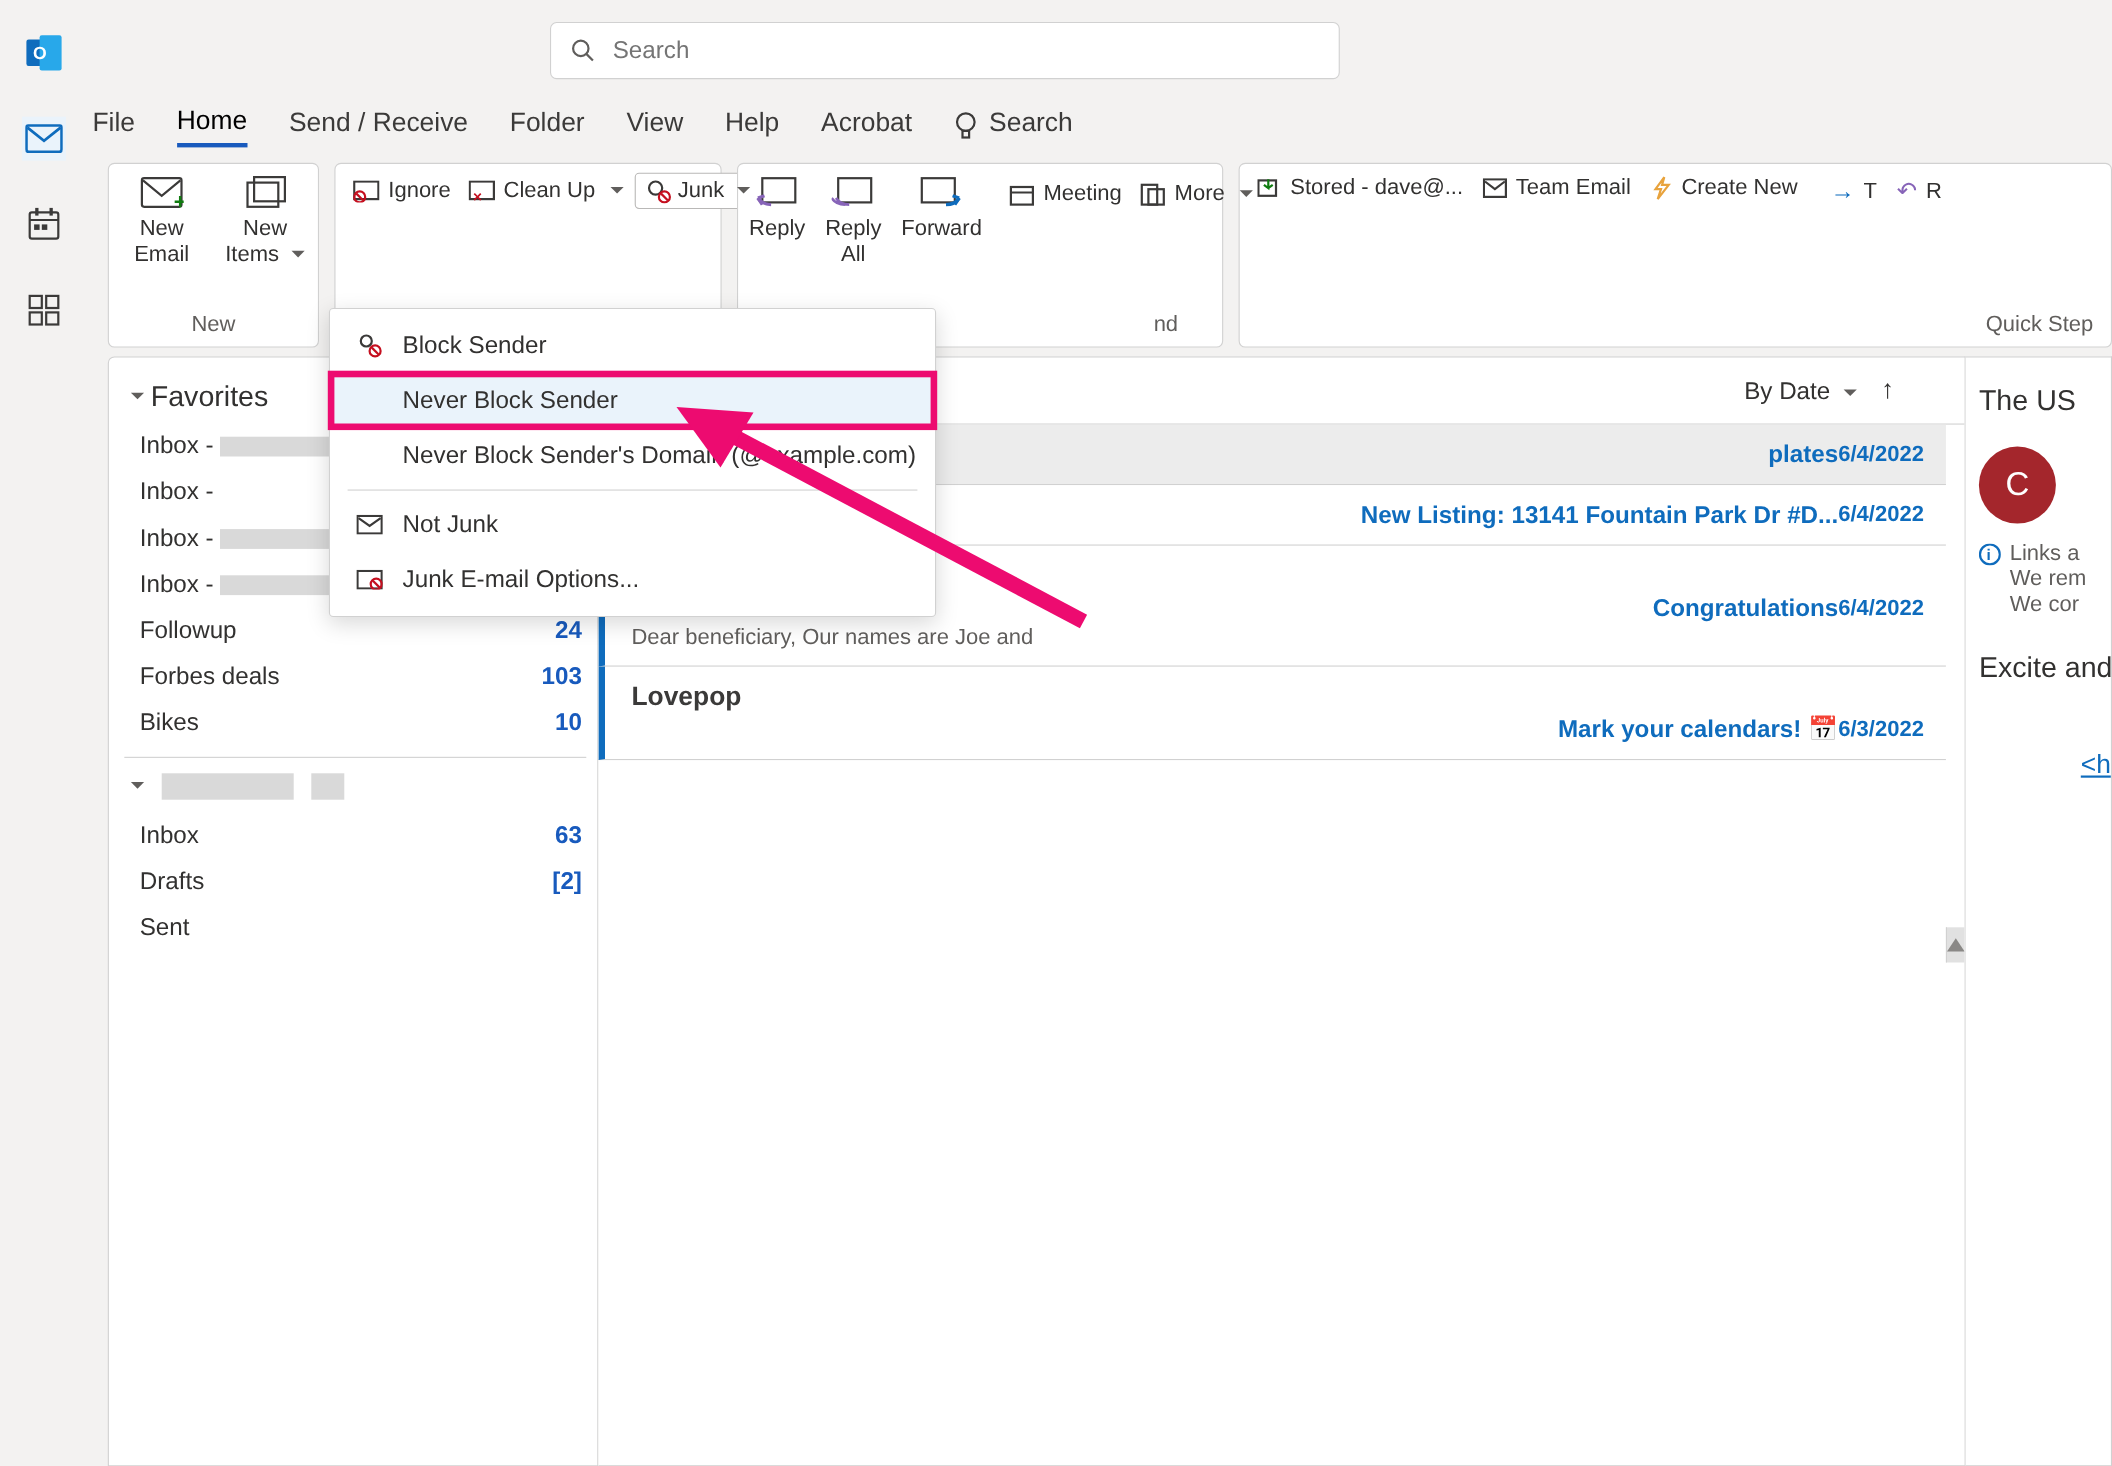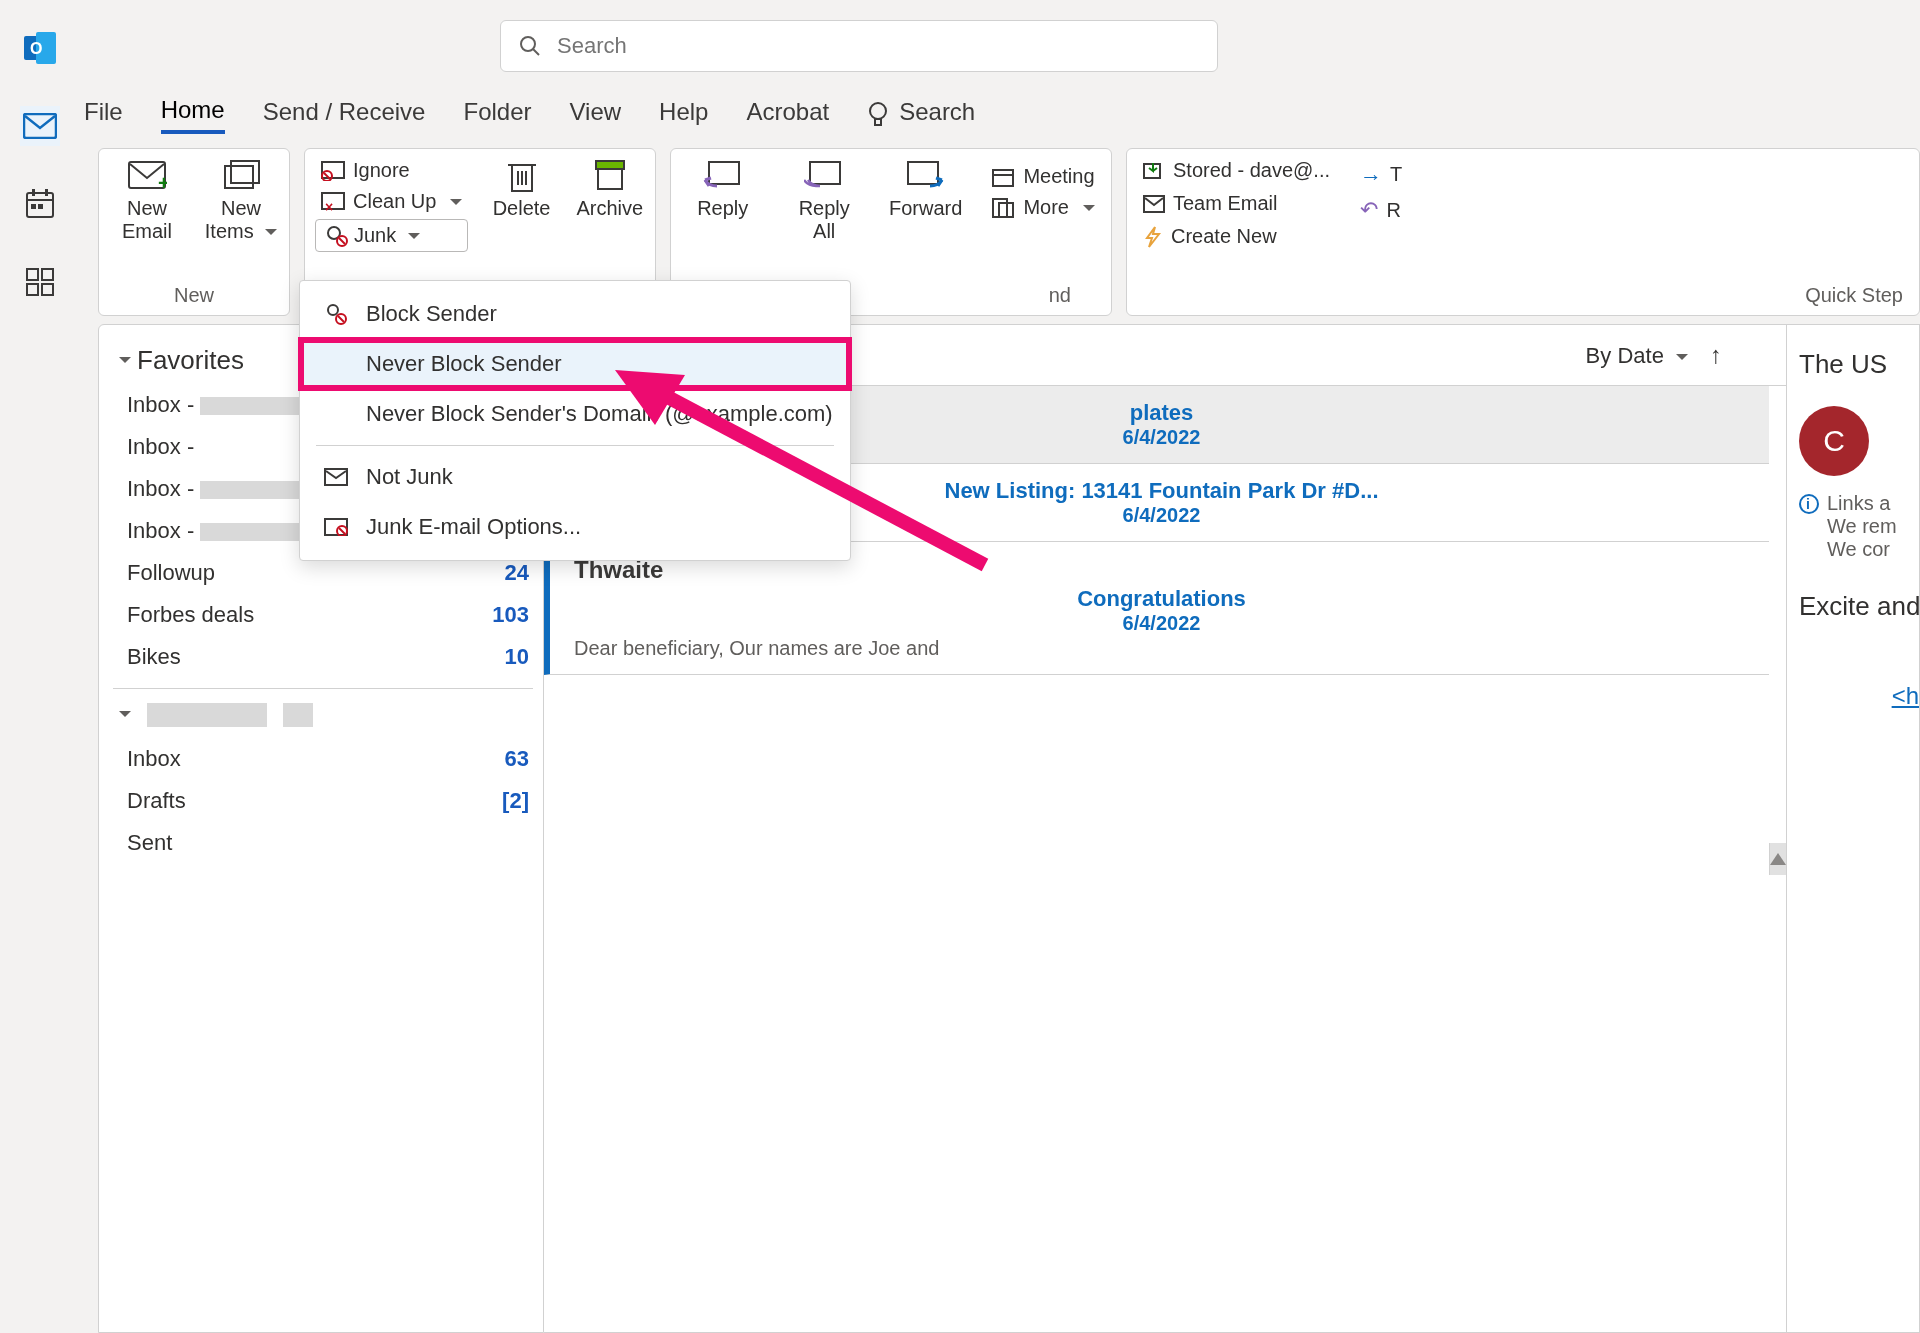--- a/index.html
+++ b/index.html
@@ -73,21 +73,21 @@
     background:var(--panel);border:1px solid var(--border);
     border-radius:6px;
     display:flex;flex-direction:column;justify-content:space-between;
     padding:8px 10px 4px 10px;
   }
   .group-body{display:flex;align-items:flex-start;gap:18px;}
   .group-title{text-align:center;font-size:20px;color:var(--muted);padding:4px 0;}
   .big-btn{display:flex;flex-direction:column;align-items:center;gap:4px;width:90px;font-size:20px;text-align:center;line-height:1.15;}
   .big-btn .glyph{height:36px;display:flex;align-items:center;justify-content:center;}
   .small-btn{display:flex;align-items:center;gap:8px;font-size:20px;padding:2px 6px;white-space:nowrap;}
-  .small-col{display:flex;flex-direction:column;gap:4px;}
+  .small-col{display:flex;flex-direction:row;gap:4px;}
   .junk-btn{border:1px solid #b9b8b7;border-radius:4px;padding:4px 10px;background:#fff;display:inline-flex;align-items:center;gap:6px;}
 
   
   .workspace{
     display:flex;flex:1;
     margin:8px 0 0 98px;
     gap:0;
     position:relative;
   }
   .nav-pane{
@@ -105,21 +105,21 @@
 
   .msg-list{
     flex:1;background:var(--panel);border:1px solid var(--border);border-left:none;
     display:flex;flex-direction:column;overflow:hidden;min-width:660px;
   }
   .msg-header{display:flex;justify-content:flex-end;gap:22px;padding:16px 24px;align-items:flex-end;font-size:22px;border-bottom:1px solid var(--border);}
   .msg-item{border-bottom:1px solid var(--border);padding:14px 20px 14px 24px;
     display:flex;flex-direction:column;gap:2px;border-left:6px solid transparent;}
   .msg-item.selected{background:#ececec;}
   .msg-item.unread{border-left-color:var(--accent);}
-  .msg-row{display:flex;justify-content:flex-end;align-items:center;flex-direction:column;}
+  .msg-row{display:flex;justify-content:flex-end;align-items:center;}
   .msg-from{font-size:24px;color:#3b3a39;font-weight:600;}
   .msg-subject{font-size:22px;color:var(--accent);font-weight:600;}
   .msg-preview{font-size:20px;color:var(--muted);}
   .msg-date{font-size:20px;color:var(--accent);font-weight:600;}
 
   .reading-pane{
     width:120px;background:var(--panel);border:1px solid var(--border);border-left:none;
     padding:24px 0 0 12px;overflow:hidden;font-size:24px;
   }
   .rp-title{font-size:26px;white-space:nowrap;}
@@ -486,20 +486,27 @@
             </div>
           </div>
           <div class="msg-item unread">
             <div class="msg-from">Thwaite</div>
             <div class="msg-row">
               <div class="msg-subject">Congratulations</div>
               <div class="msg-date">6/4/2022</div>
             </div>
             <div class="msg-preview">Dear beneficiary,   Our names are Joe and</div>
           </div>
+          <div class="msg-item unread">
+            <div class="msg-from">Lovepop</div>
+            <div class="msg-row">
+              <div class="msg-subject">Mark your calendars! 📅</div>
+              <div class="msg-date">6/3/2022</div>
+            </div>
+          </div>
         </div>
       <div class="scroll-hint">
           <div class="scroll-tri"></div>
         </div>
     </div>
   </div>
 
   <div class="reading-pane">
     <div class="rp-title">The US</div>
     <div class="rp-avatar">C</div>

